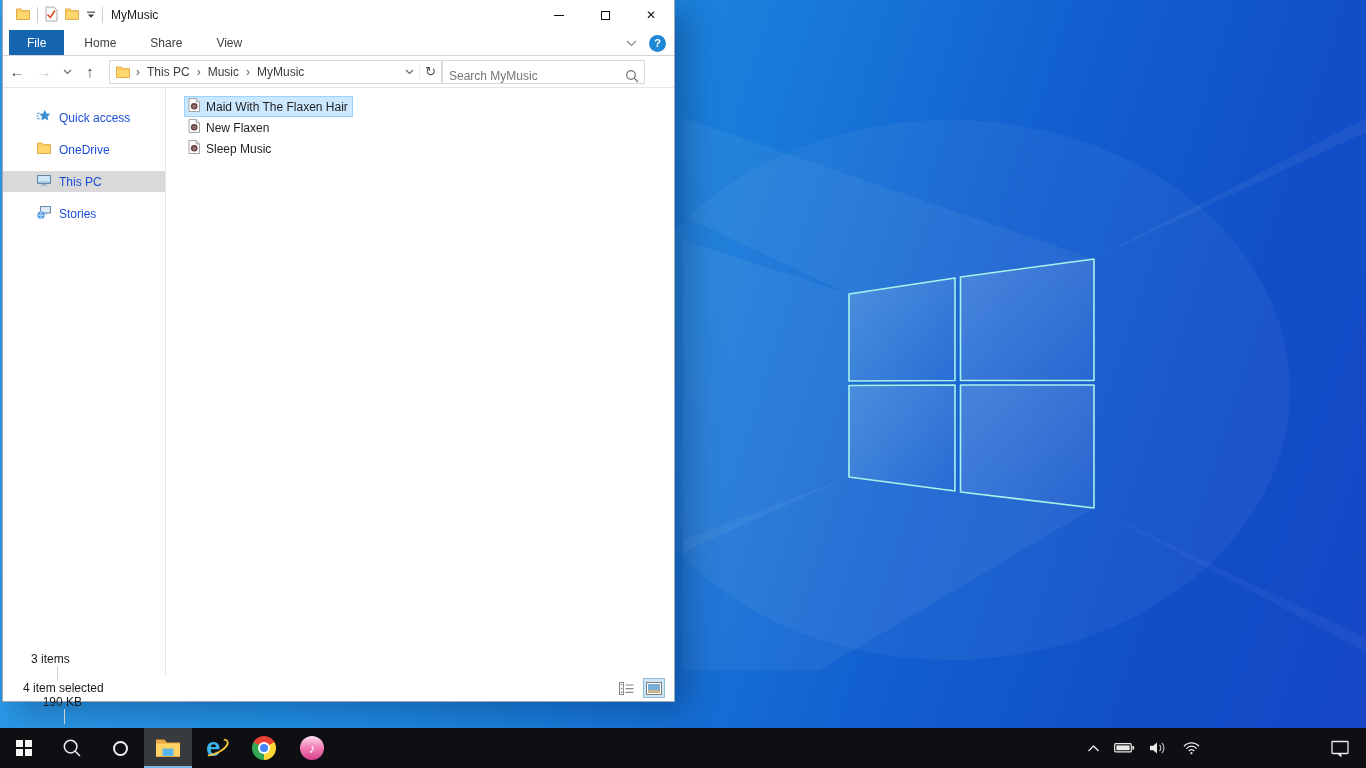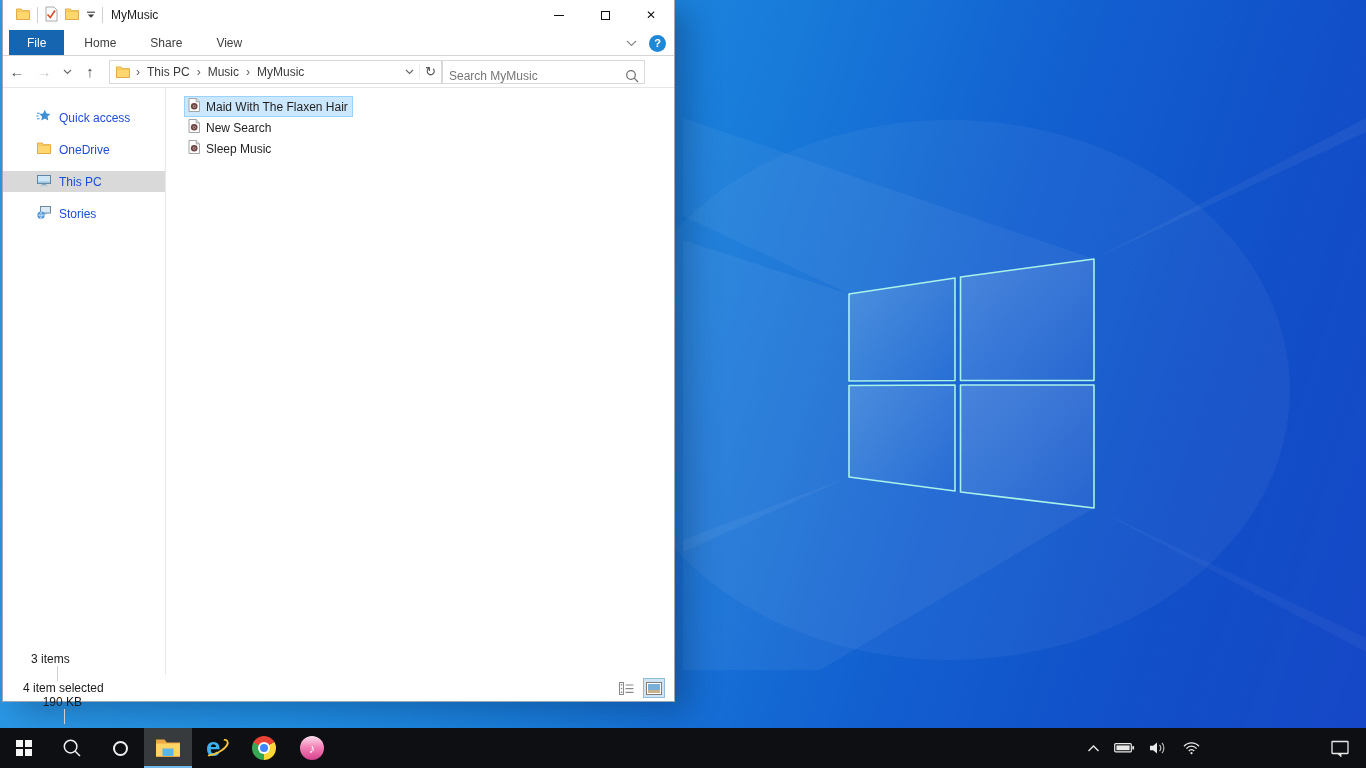--- a/index.html
+++ b/index.html
@@ -294,21 +294,21 @@
         <div class="file-row">
           <span>
             <svg width="16" height="16" viewBox="0 0 16 16">
                 <path d="M3 1.5h7.2l3.3 3.3v9.7H3z" fill="#fdfdfd" stroke="#9b9b9b" stroke-width="0.9"></path>
                 <path d="M10.2 1.5v3.3h3.3" fill="#e8e8e8" stroke="#9b9b9b" stroke-width="0.9"></path>
                 <circle cx="8.2" cy="9.3" r="3.3" fill="#6b4343"></circle>
                 <circle cx="8.2" cy="9.3" r="1.5" fill="#c9a3a3"></circle>
                 <circle cx="8.2" cy="9.3" r="0.7" fill="#2f1f1f"></circle>
               </svg>
           </span>
-          <span class="fname">New Search</span>
+          <span class="fname">New Flaxen</span>
         </div>
         <div class="file-row">
           <span>
             <svg width="16" height="16" viewBox="0 0 16 16">
                 <path d="M3 1.5h7.2l3.3 3.3v9.7H3z" fill="#fdfdfd" stroke="#9b9b9b" stroke-width="0.9"></path>
                 <path d="M10.2 1.5v3.3h3.3" fill="#e8e8e8" stroke="#9b9b9b" stroke-width="0.9"></path>
                 <circle cx="8.2" cy="9.3" r="3.3" fill="#6b4343"></circle>
                 <circle cx="8.2" cy="9.3" r="1.5" fill="#c9a3a3"></circle>
                 <circle cx="8.2" cy="9.3" r="0.7" fill="#2f1f1f"></circle>
               </svg>

